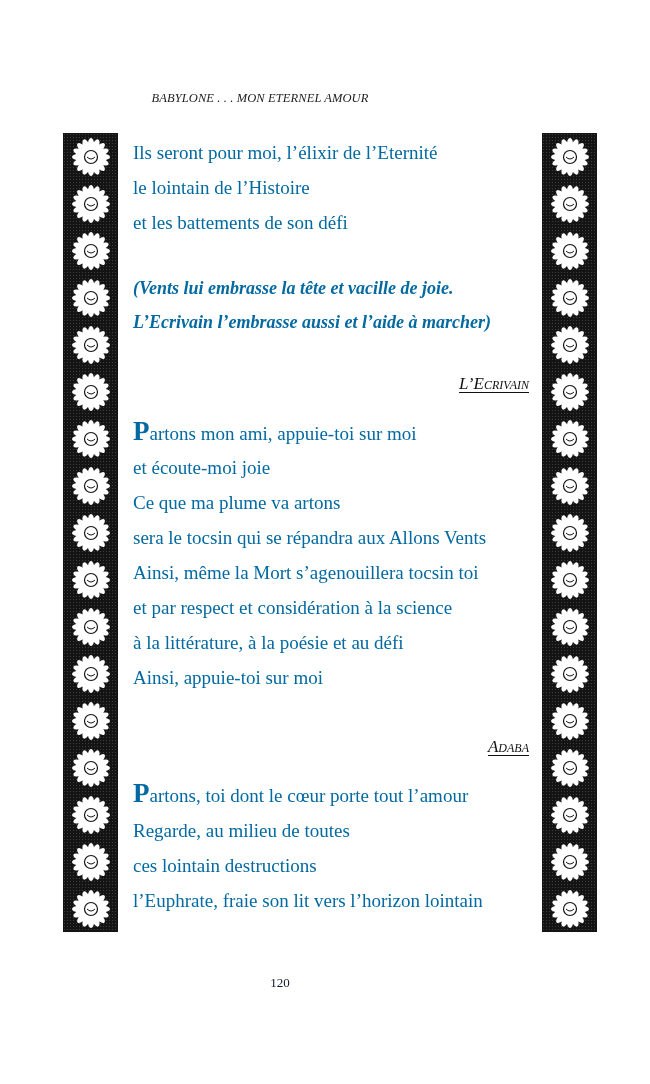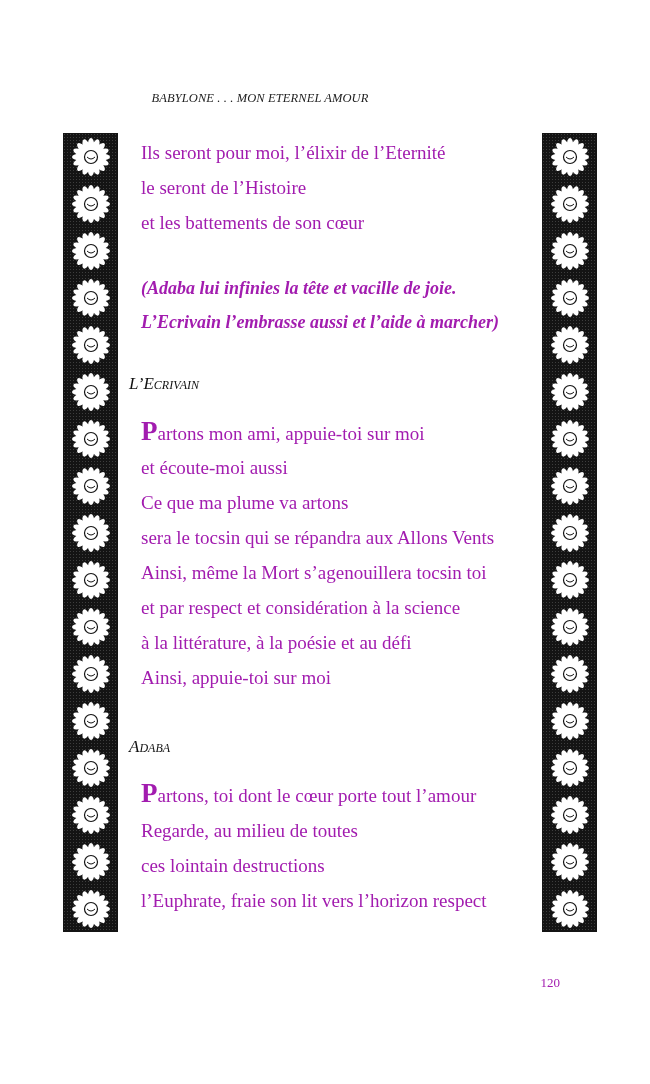--- a/index.html
+++ b/index.html
@@ -9,27 +9,27 @@
          font-style:italic; font-size:12.5px; letter-spacing:0.1px; color:#222; }
   .border { position:absolute; top:133px; width:55px; height:799px; background:#141414;
          overflow:hidden; display:flex; flex-direction:column; align-items:center; }
   .border.left { left:63px; }
   .border.right { left:542px; }
   .border::before { content:""; position:absolute; inset:0;
          background-image: radial-gradient(rgba(255,255,255,0.18) 0.6px, transparent 0.8px);
          background-size:3px 3px; pointer-events:none; }
   .flower { width:46px; height:47px; flex:0 0 47px; display:flex; align-items:center; justify-content:center; position:relative; z-index:1; }
   .content { position:absolute; left:129px; top:0; width:400px; }
-  .line { position:absolute; left:12px; font-size:19px; white-space:nowrap; color:#a21caf; }
+  .line { position:absolute; left:4px; font-size:19px; white-space:nowrap; color:#0369a1; }
   .stage { font-weight:bold; font-style:italic; font-size:18px; }
-  .speaker { position:absolute; width:400px; text-align:left; font-style:italic; font-size:17px;
-         text-underline-offset:3px; }
+  .speaker { position:absolute; width:400px; text-align:right; font-style:italic; font-size:17px;
+         text-decoration:underline; text-underline-offset:3px; }
   .speaker .sc { font-variant:small-caps; }
   .dropcap { font-weight:bold; font-size:27px; line-height:1; }
-  .page-number { position:absolute; top:975px; left:0; width:560px; text-align:right; font-size:13px; color:#a21caf; }
+  .page-number { position:absolute; top:975px; left:0; width:560px; text-align:center; font-size:13px; color:#0f172a; }
 </style>
 </head>
 <body>
 
 <div class="running-head">BABYLONE . . . MON ETERNEL AMOUR</div>
 
 <div class="border left">
     <div class="flower">
       <svg width="40" height="40" viewBox="0 0 40 40">
         <ellipse cx="20" cy="8" rx="3.2" ry="7" fill="#ffffff" transform="rotate(0 20 20)"></ellipse>
@@ -777,38 +777,38 @@
         <ellipse cx="20" cy="8" rx="3.2" ry="7" fill="#ffffff" transform="rotate(315 20 20)"></ellipse>
         <ellipse cx="20" cy="8" rx="3.2" ry="7" fill="#ffffff" transform="rotate(337.5 20 20)"></ellipse>
         <circle cx="20" cy="20" r="6.5" fill="#ffffff" stroke="#141414" stroke-width="1.2"></circle>
         <path d="M16 20 q4 4 8 0" stroke="#141414" stroke-width="1" fill="none"></path>
       </svg>
     </div>
   </div>
 
 <div class="content">
   <div class="line" style="top:142px"> Ils seront pour moi, l’élixir de l’Eternité</div>
-  <div class="line" style="top:177px">le seront de l’Histoire</div>
-  <div class="line" style="top:212px">et les battements de son cœur</div>
-
-  <div class="line stage" style="top:278px"> (Adaba lui infinies la tête et vacille de joie.</div>
+  <div class="line" style="top:177px">le lointain de l’Histoire</div>
+  <div class="line" style="top:212px">et les battements de son défi</div>
+
+  <div class="line stage" style="top:278px"> (Vents lui embrasse la tête et vacille de joie.</div>
   <div class="line stage" style="top:312px">L’Ecrivain l’embrasse aussi et l’aide à marcher)</div>
 
   <div class="speaker" style="top:374px"><span class="sc">L’Ecrivain</span></div>
 
   <div class="line" style="top:418px"><span class="dropcap">P</span><span>artons mon ami, appuie-toi sur moi</span></div>
-  <div class="line" style="top:457px">et écoute-moi aussi</div>
+  <div class="line" style="top:457px">et écoute-moi joie</div>
   <div class="line" style="top:492px">Ce que ma plume va artons</div>
   <div class="line" style="top:527px">sera le tocsin qui se répandra aux Allons Vents</div>
   <div class="line" style="top:562px">Ainsi, même la Mort s’agenouillera tocsin toi</div>
   <div class="line" style="top:597px">et par respect et considération à la science</div>
   <div class="line" style="top:632px">à la littérature, à la poésie et au défi</div>
   <div class="line" style="top:667px">Ainsi, appuie-toi sur moi</div>
 
   <div class="speaker" style="top:737px"><span class="sc">Adaba</span></div>
 
   <div class="line" style="top:780px"><span class="dropcap">P</span><span>artons, toi dont le cœur porte tout l’amour</span></div>
   <div class="line" style="top:820px">Regarde, au milieu de toutes</div>
   <div class="line" style="top:855px">ces lointain destructions</div>
-  <div class="line" style="top:890px">l’Euphrate, fraie son lit vers l’horizon respect</div>
+  <div class="line" style="top:890px">l’Euphrate, fraie son lit vers l’horizon lointain</div>
 </div>
 
 <div class="page-number">120</div>
 
 </body></html>

